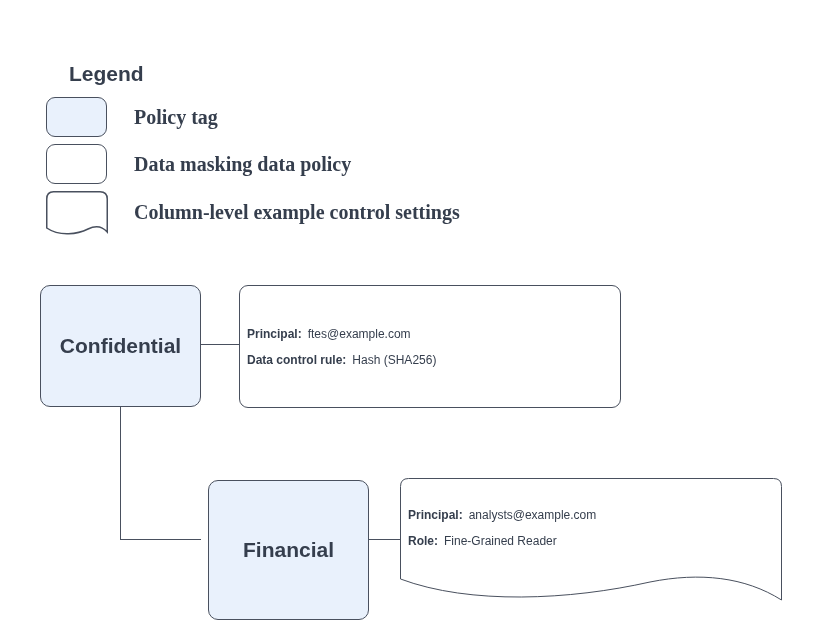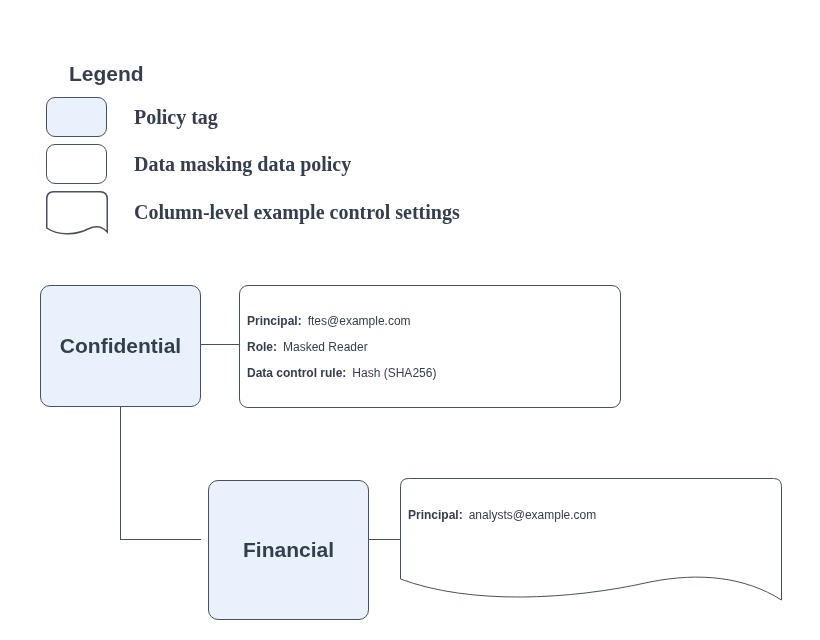--- a/index.html
+++ b/index.html
@@ -103,29 +103,29 @@
 </div>
 <div class="abs tag-node node-financial">
   <span>Financial</span>
 </div>
 
 <div class="abs policy-box">
   <div class="pline">
     <span class="b">Principal:</span><span>ftes@example.com</span>
   </div>
   <div class="pline">
-    <span class="b">Role:</span><span>Masked Reader</span>
-  </div>
-  <div class="pline">
     <span class="b">Data control rule:</span><span>Hash (SHA256)</span>
   </div>
 </div>
 
 <div class="abs doc-node">
   <svg width="382" height="128" viewBox="0 0 382 128">
     <path d="M 8.5,0.5 H 373.5 Q 381.5,0.5 381.5,8.5 V 122 C 345,99 300,94 250,104 C 170,122 70,127 0.5,101 V 8.5 Q 0.5,0.5 8.5,0.5 Z" fill="#ffffff" stroke="#49505e" stroke-width="1"></path>
   </svg>
 </div>
 <div class="abs doc-text">
   <div class="pline">
     <span class="b">Principal:</span><span>analysts@example.com</span>
   </div>
+  <div class="pline">
+    <span class="b">Role:</span><span>Fine-Grained Reader</span>
+  </div>
 </div>
 
 </body></html>

